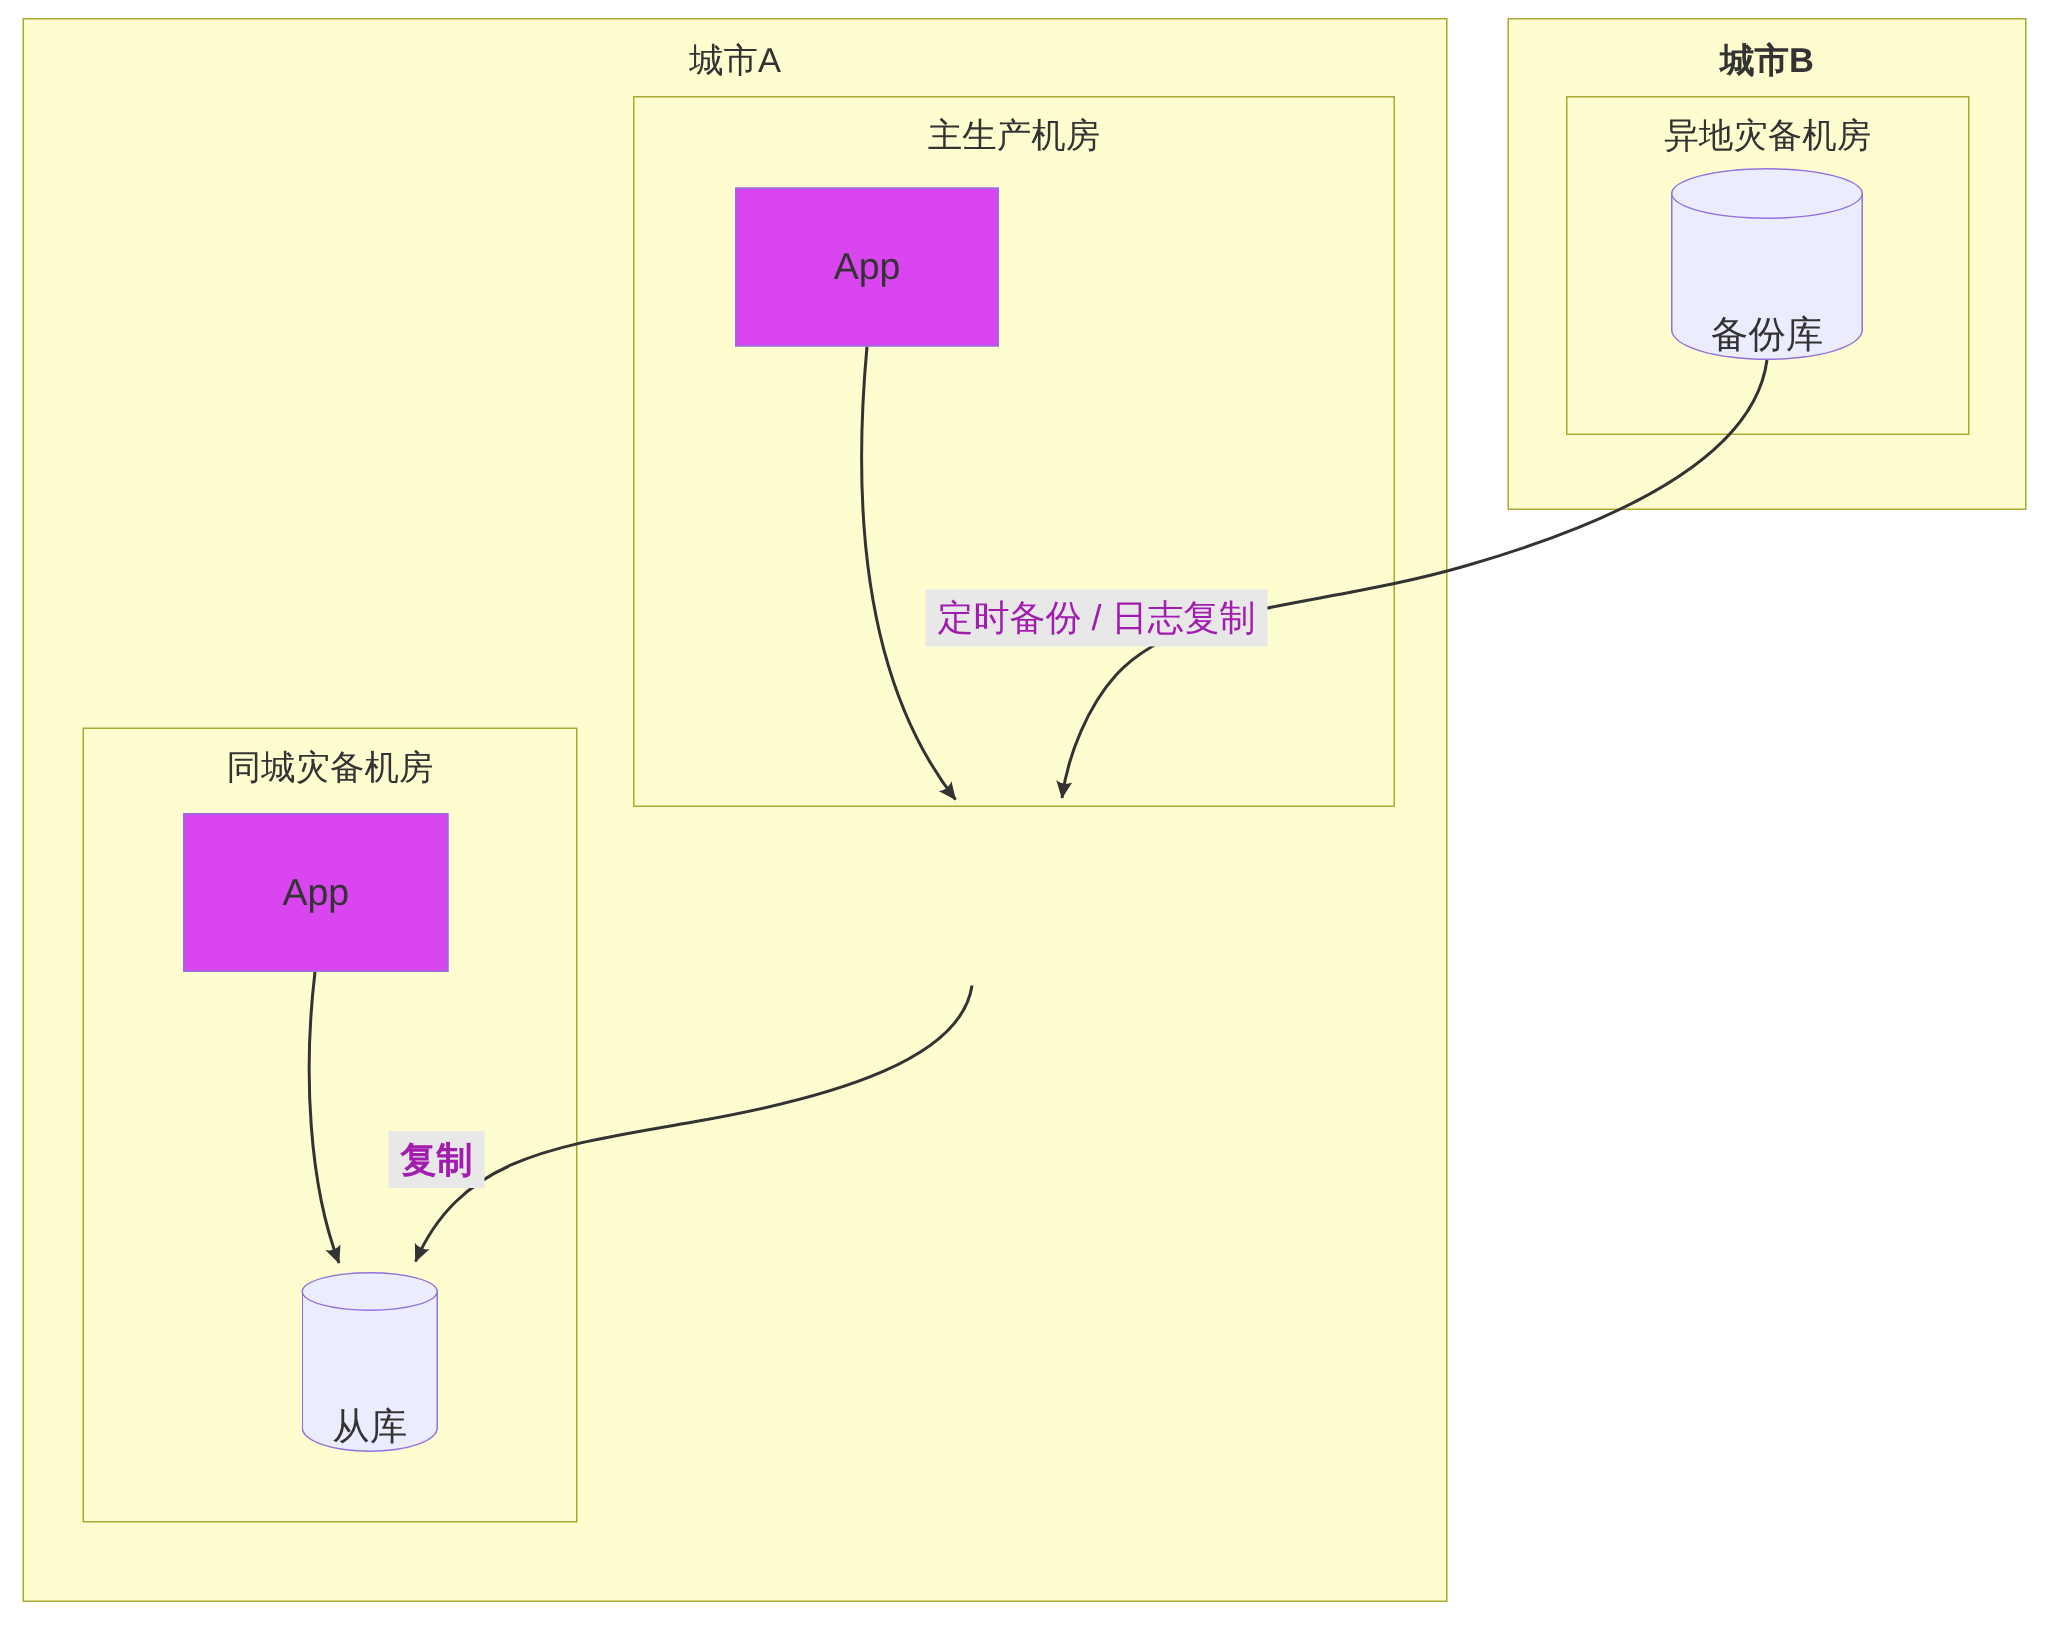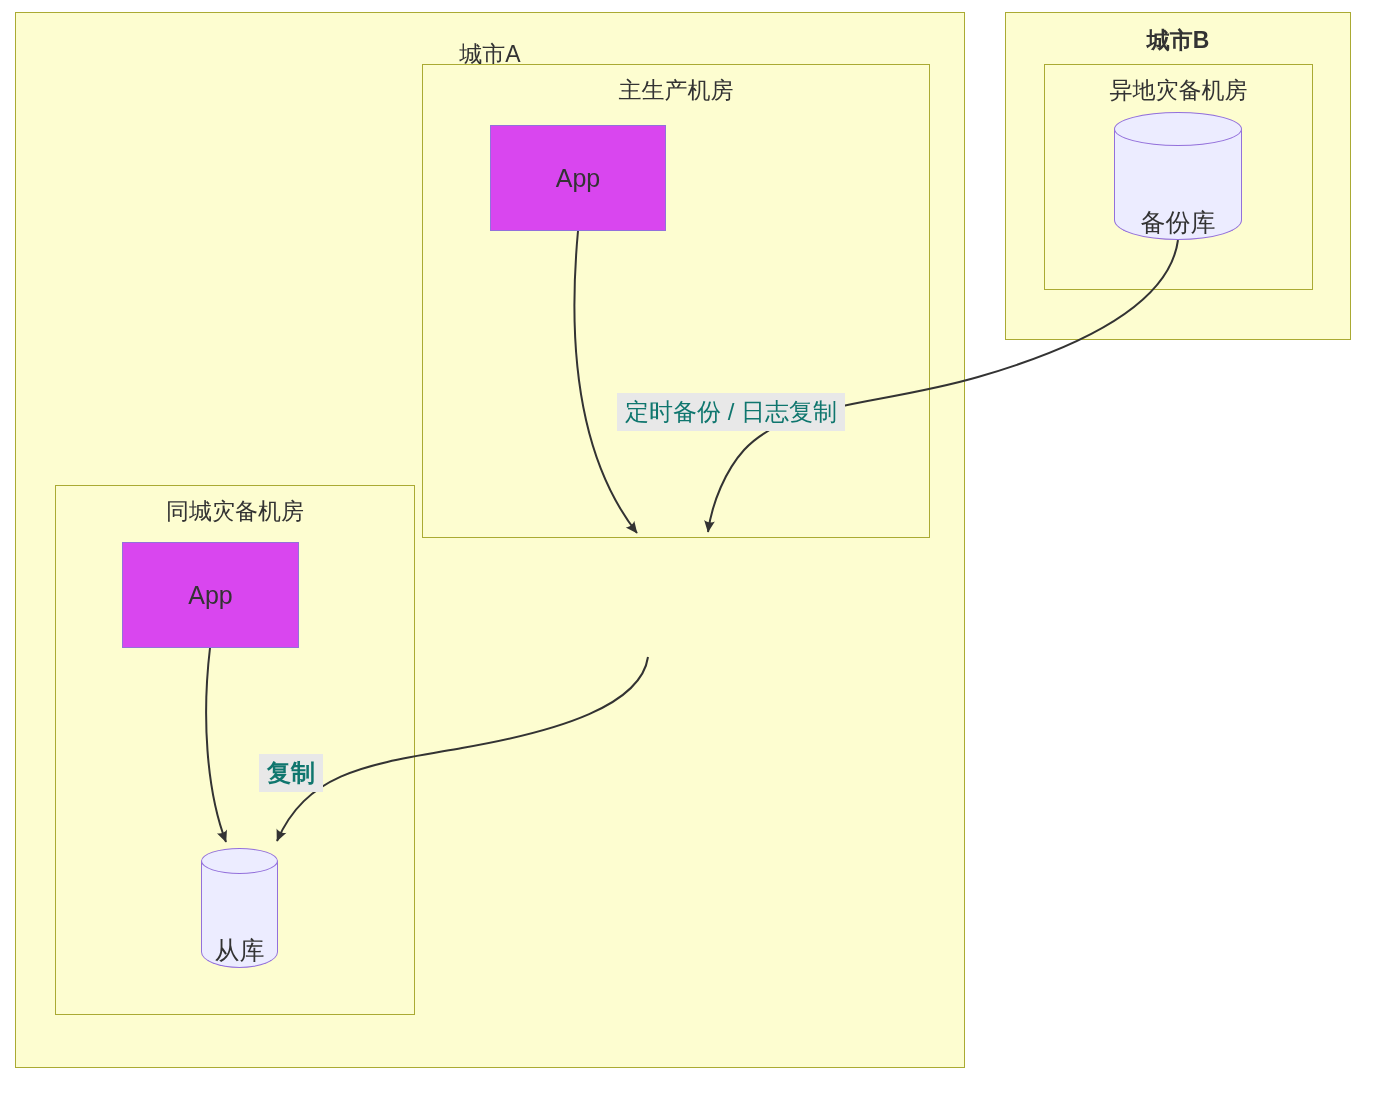--- a/index.html
+++ b/index.html
@@ -22,24 +22,24 @@
   }
   .cluster-label {
     position: absolute;
     left: 0; right: 0;
     text-align: center;
     font-size: 23px;
     color: #333333;
   }
   #cluster-city-a   { left: 15px;   top: 12px; width: 950px; height: 1056px; }
   #cluster-main-dc  { left: 422px;  top: 64px; width: 508px; height: 474px; }
-  #cluster-local-dr { left: 55px;   top: 485px; width: 360px; height: 530px; }
+  #cluster-local-dr { left: 55px;   top: 485px; width: 330px; height: 530px; }
   #cluster-city-b   { left: 1005px; top: 12px; width: 346px; height: 328px; }
   #cluster-remote-dr{ left: 1044px; top: 64px; width: 269px; height: 226px; }
-  #cluster-city-a   > .cluster-label { top: 26px; }
+  #cluster-city-a   > .cluster-label { top: 12px; }
   #cluster-main-dc  > .cluster-label { top: 10px; }
   #cluster-local-dr > .cluster-label { top: 10px; }
   #cluster-city-b   > .cluster-label { top: 12px; font-weight: bold; }
   #cluster-remote-dr> .cluster-label { top: 10px; }
 
   
   svg.edges {
     position: absolute;
     left: 0; top: 0;
     pointer-events: none;
@@ -86,28 +86,28 @@
     align-items: flex-end;
     justify-content: center;
     padding-top: 14px;
     font-size: 25px;
     color: #333333;
     z-index: 1;
   }
   .cylinder.big .cyl-top  { height: 34px; }
   .cylinder.big .cyl-body { top: 17px; padding-top: 22px; border-radius: 0 0 50% 50% / 0 0 20px 20px; }
   #node-master-db { left: 621px;  top: 537px; width: 89px;  height: 120px; }
-  #node-slave-db  { left: 201px;  top: 848px; width: 77px;  height: 120px; padding-left: 32px; }
+  #node-slave-db  { left: 201px;  top: 848px; width: 91px;  height: 120px; padding-left: 32px; }
   #node-backup-db { left: 1114px; top: 112px; width: 128px; height: 128px; }
 
   
   .edge-label {
     position: absolute;
     background: #e8e8e8;
-    color: #0f766e;
+    color: #a21caf;
     font-size: 24px;
     padding: 3px 8px;
     white-space: nowrap;
     z-index: 3;
   }
   #edge-label-backup    { left: 617px; top: 393px; }
   #edge-label-replicate { left: 259px; top: 754px; font-weight: bold; }
 </style>
 </head>
 <body>

